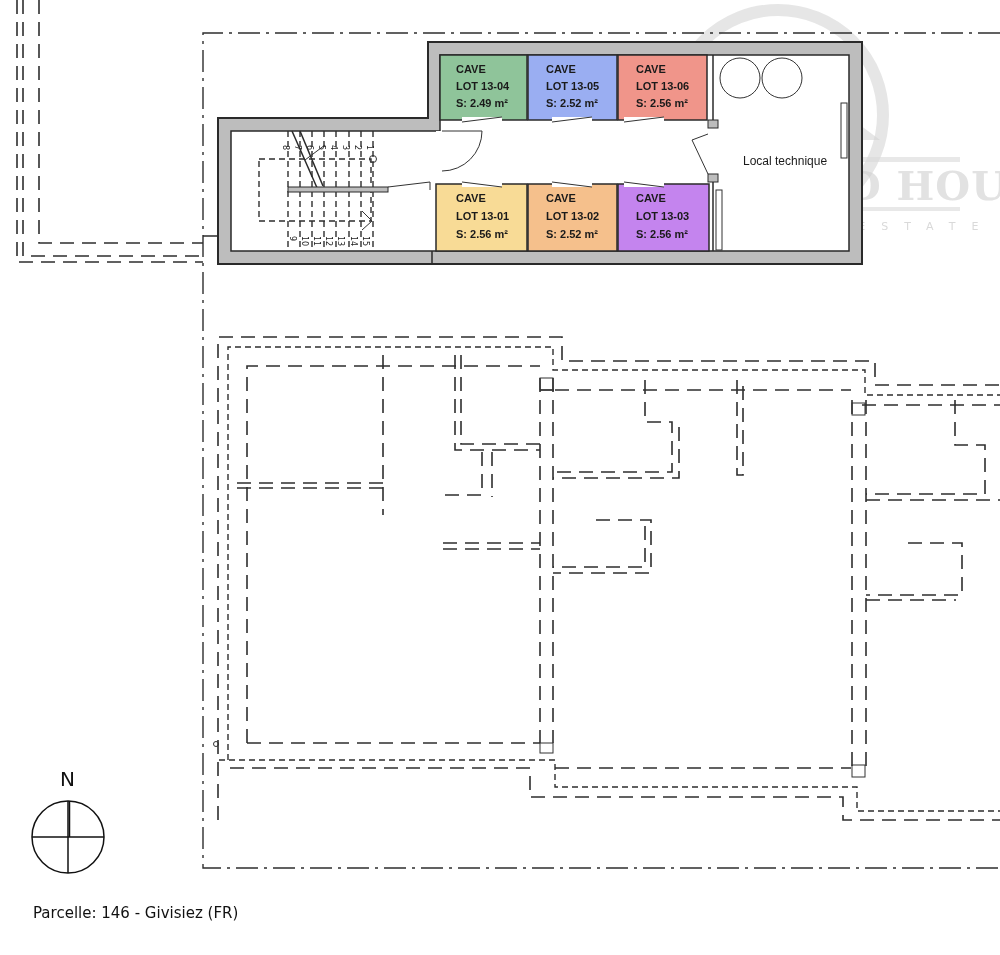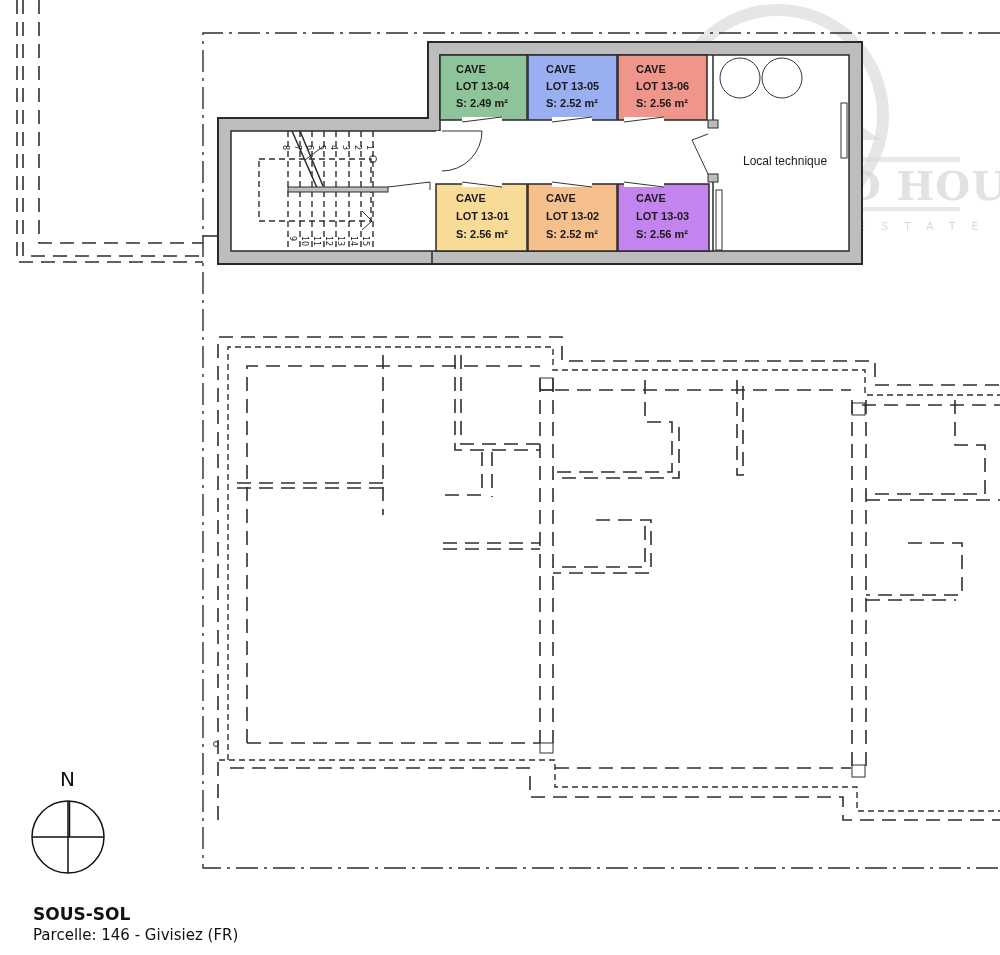--- a/index.html
+++ b/index.html
@@ -203,15 +203,14 @@
   <g>
     <text class="north-label" x="60" y="786">N</text>
     <circle cx="68" cy="837" r="36" fill="none" stroke="#111" stroke-width="1.5"></circle>
     <line x1="68" y1="801" x2="68" y2="873" stroke="#111" stroke-width="1.5"></line>
     <line x1="69.5" y1="801" x2="69.5" y2="837" stroke="#111" stroke-width="1.5"></line>
     <line x1="32" y1="837" x2="104" y2="837" stroke="#111" stroke-width="1.5"></line>
   </g>
 </svg>
 
 <div id="caption">
-  <div class="title">SOUS-SOL</div>
   <div class="sub">Parcelle: 146 - Givisiez (FR)</div>
 </div>
 
 </body></html>

